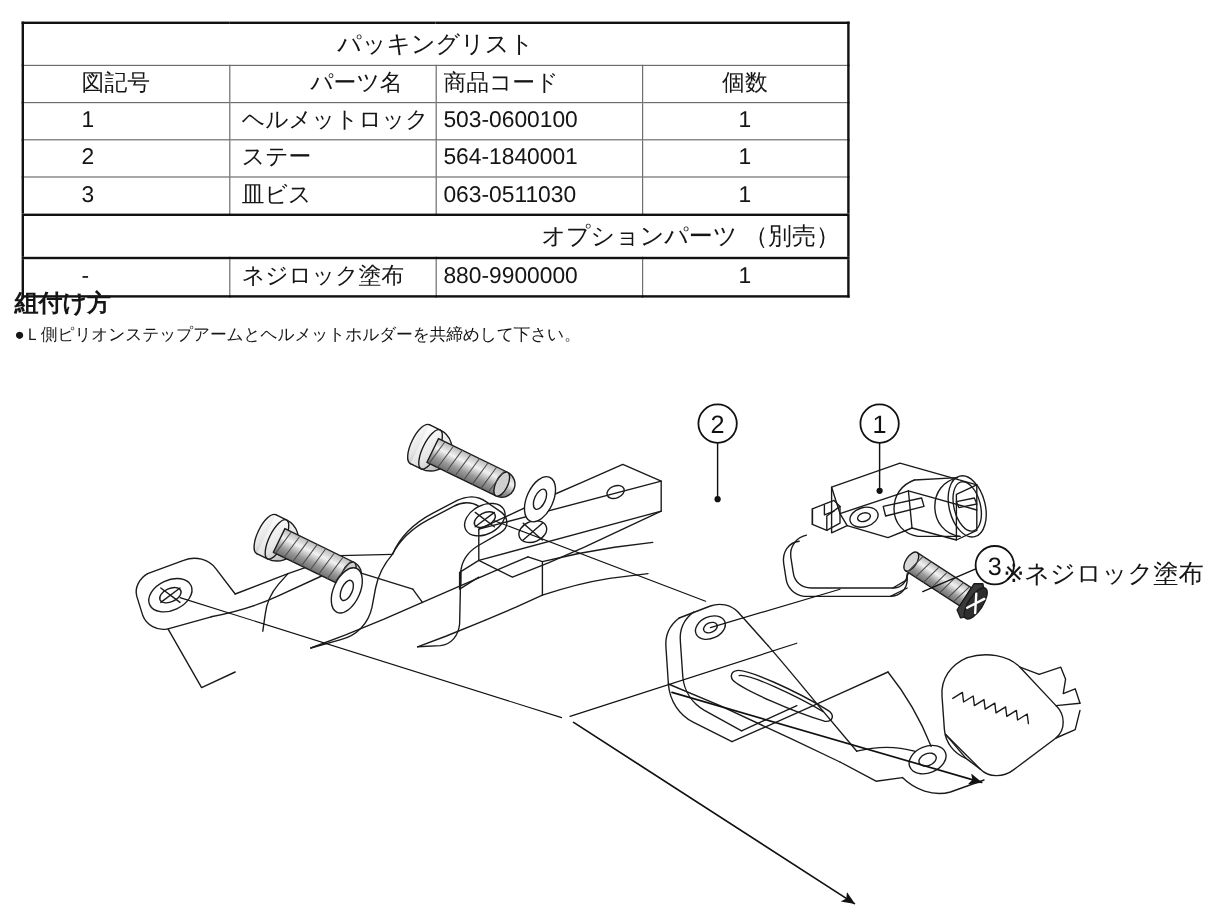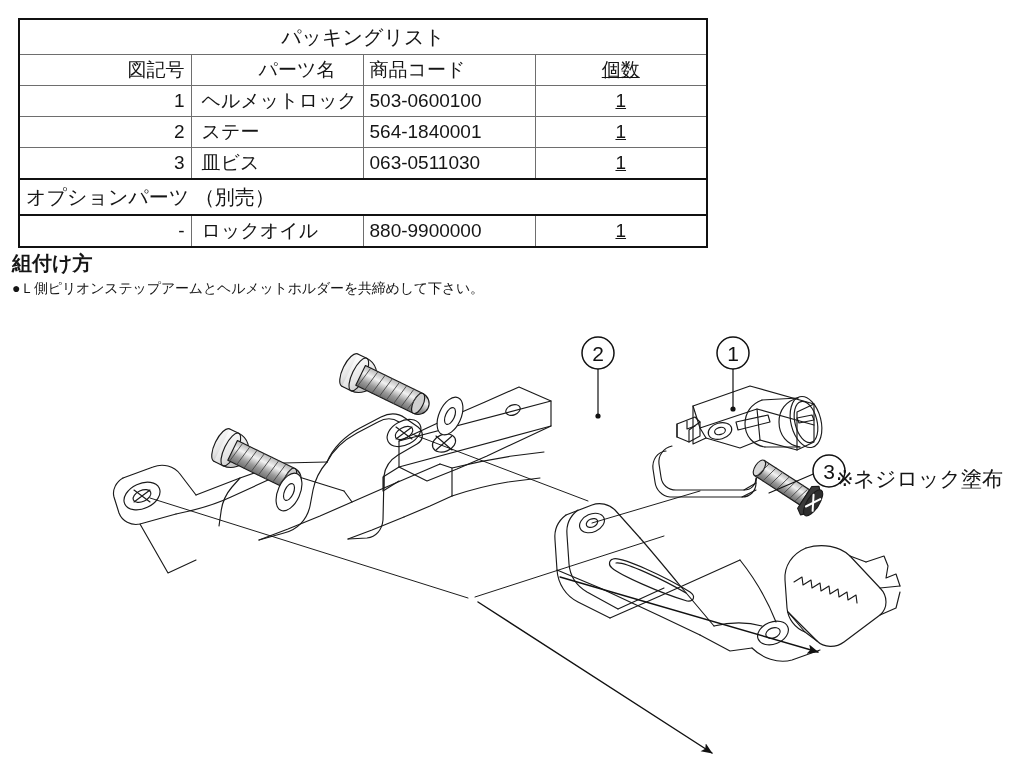--- a/index.html
+++ b/index.html
@@ -23,45 +23,45 @@
   }
   .parts-table td{
     border:1px solid #6e6e6e;
     padding:2px 6px;
     font-size:19px;
     line-height:26px;
     height:26px;
     white-space:nowrap;
     overflow:hidden;
   }
-  .parts-table .c-sym{width:72px;text-align:right;padding-left:48px;}
+  .parts-table .c-sym{width:72px;text-align:left;padding-left:48px;}
   .parts-table .c-name{width:auto;text-align:left;padding-left:10px;}
   .parts-table .c-code{width:156px;text-align:left;}
-  .parts-table .c-qty{width:62px;text-align:center;text-decoration:underline;}
+  .parts-table .c-qty{width:62px;text-align:center;}
 
   .tbl-title td{
     text-align:center;font-size:20px;height:30px;line-height:30px;
   }
   .tbl-head td{text-align:center;}
   .tbl-section td{
-    text-align:left;font-size:20px;height:30px;line-height:30px;
+    text-align:right;font-size:20px;height:30px;line-height:30px;
   }
   
   .parts-table{border:2.5px solid #111;}
   .tbl-title td{border-top:none;border-left:none;border-right:none;border-bottom:1px solid #6e6e6e;}
   .tbl-section td{border-top:2.5px solid #111;border-bottom:2.5px solid #111;}
   .parts-table tr:last-child td{border-bottom:none;}
   .parts-table tr td:first-child{border-left:none;}
   .parts-table tr td:last-child{border-right:none;}
 
   .name-main{display:inline-block;}
 
   
   .instructions{
-    position:absolute;left:12px;top:250px;width:640px;
+    position:absolute;left:12px;top:240px;width:640px;
   }
   .inst-title{
     font-size:20px;line-height:26px;font-weight:bold;letter-spacing:0px;
   }
   .inst-line{
     font-size:14px;line-height:25px;letter-spacing:-0.2px;white-space:nowrap;
   }
 
   
   .diagram{position:absolute;left:0;top:330px;width:1024px;height:437px;}
@@ -109,21 +109,21 @@
         <td class="c-code">063-0511030</td>
         <td class="c-qty">1</td>
       </tr>
 
       <tr class="tbl-section">
         <td colspan="4">オプションパーツ （別売）</td>
       </tr>
 
       <tr>
         <td class="c-sym">-</td>
-        <td class="c-name"><span class="name-main">ロックオイル</span></td>
+        <td class="c-name"><span class="name-main">ネジロック塗布</span></td>
         <td class="c-code">880-9900000</td>
         <td class="c-qty">1</td>
       </tr>
     </tbody>
   </table>
 
   <div class="instructions">
     <div class="inst-title">組付け方</div>
     <div class="inst-line">●Ｌ側ピリオンステップアームとヘルメットホルダーを共締めして下さい。</div>
   </div>

